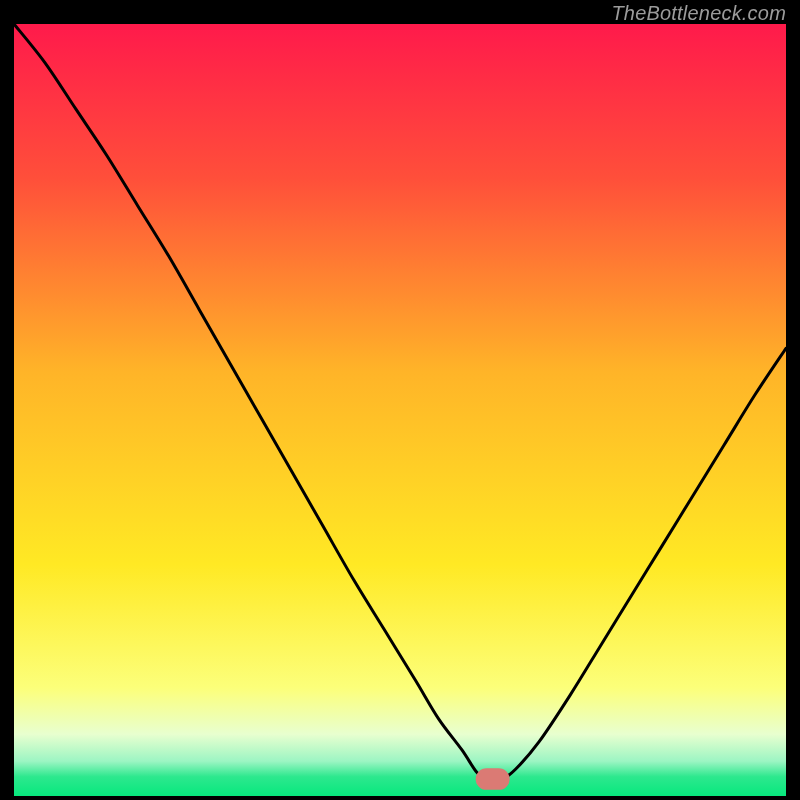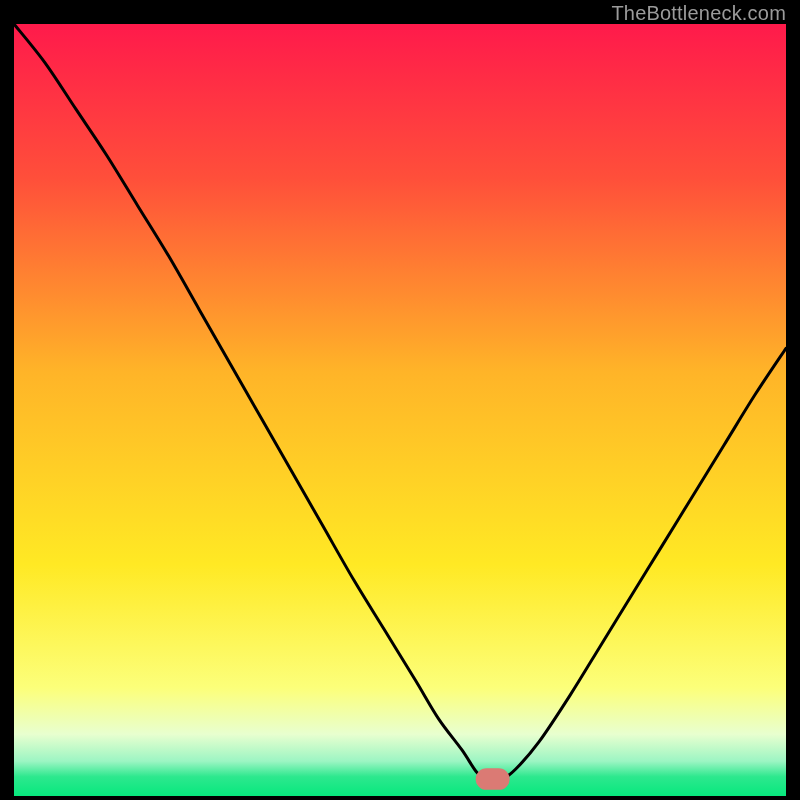--- a/index.html
+++ b/index.html
@@ -26,20 +26,21 @@
     height: 772px;
   }
   .watermark {
     position: absolute;
     top: 2px;
     right: 14px;
     font-family: Arial, Helvetica, sans-serif;
     font-size: 20px;
     color: #9b9b9b;
     letter-spacing: 0.2px;
+    font-style: italic;
   }
 </style>
 </head>
 <body>
 
 <div class="watermark">TheBottleneck.com</div>
 
 <div class="frame">
   <svg class="plot-area" viewBox="0 0 772 772" preserveAspectRatio="none">
     <defs>

